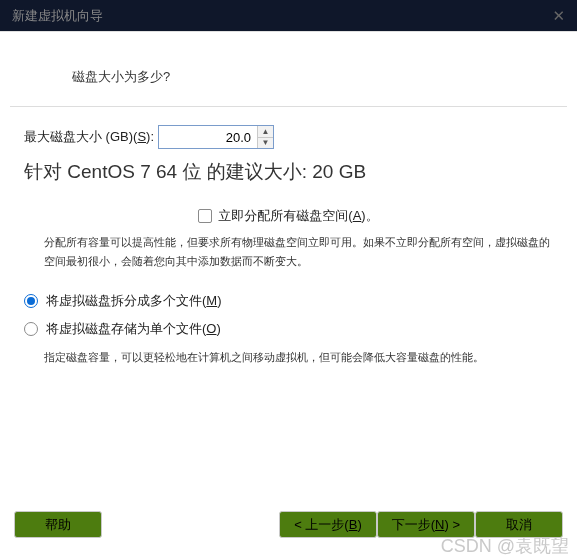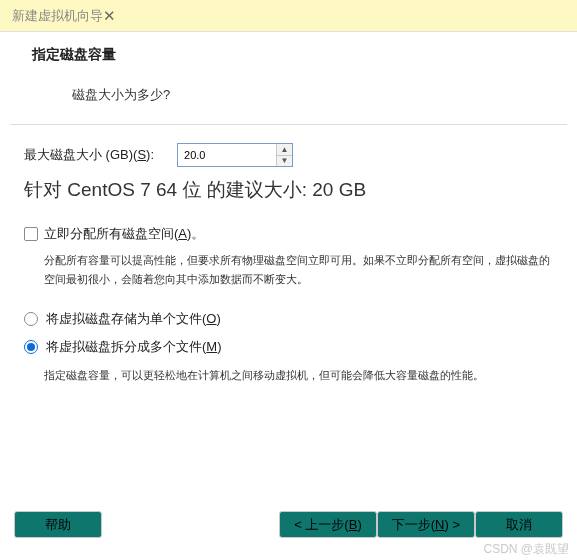--- a/index.html
+++ b/index.html
@@ -7,89 +7,89 @@
       font-family: "Microsoft YaHei", "SimSun", sans-serif;
       font-size: 13px;
       background: #fff;
       color: #222;
       width: 577px;
       height: 560px;
       position: relative;
     }
     .titlebar {
       height: 32px;
-      background: #fef9c3;
+      background: #0f172a;
       border-bottom: 1px solid #e0e0e0;
       display: flex;
       align-items: center;
+      justify-content: space-between;
       padding: 0 12px;
       color: #888;
     }
     .titlebar .close { cursor: pointer; font-size: 15px; color: #666; }
     .header-section {
       padding: 14px 24px 20px 24px;
     }
     .header-title { font-weight: bold; font-size: 14px; color: #222; padding-left: 8px; }
     .header-sub { padding-left: 48px; margin-top: 22px; font-size: 13px; color: #333; }
     .divider { border-top: 1px solid #ddd; margin: 0 10px; }
     .content { padding: 18px 24px 10px 24px; }
-    .size-row { display: flex; align-items: center; gap: 23px; margin-bottom: 10px; }
+    .size-row { display: flex; align-items: center; gap: 4px; margin-bottom: 10px; }
     .size-label { font-size: 13px; }
     .u { text-decoration: underline; }
     .size-input-wrap {
       display: flex; align-items: stretch;
       border: 1px solid #7a9ccb;
       height: 24px;
     }
     .size-input {
-      width: 98px; border: none; text-align: left; padding: 0 6px;
-      font-size: 11px; outline: none;
+      width: 98px; border: none; text-align: right; padding: 0 6px;
+      font-size: 13px; outline: none;
     }
     .spinner { display: flex; flex-direction: column; border-left: 1px solid #c9c9c9; width: 16px; background: #f2f2f2; }
     .spinner div { flex: 1; display: flex; align-items: center; justify-content: center; font-size: 8px; color: #555; cursor: pointer; }
     .spinner div:first-child { border-bottom: 1px solid #c9c9c9; }
     .recommended { font-size: 19px; color: #333; margin-bottom: 22px; }
-    .checkbox-row { display: flex; align-items: center; gap: 6px; margin-bottom: 8px; }
+    .checkbox-row { display: flex; align-items: center; gap: 6px; margin-bottom: 8px; justify-content: center; }
     .checkbox {
       width: 14px; height: 14px; border: 1px solid #8a8a8a; border-radius: 2px; background: #fff; flex-shrink: 0;
     }
     .desc { padding-left: 20px; font-size: 11px; line-height: 1.7; color: #333; margin-bottom: 22px; }
     .radio-row { display: flex; align-items: center; gap: 8px; margin-bottom: 10px; }
     .radio {
       width: 14px; height: 14px; border: 1px solid #8a8a8a; border-radius: 50%; background: #fff; position: relative; flex-shrink: 0;
     }
     .radio.checked { border-color: #0b6cd6; }
     .radio.checked::after {
       content: ""; position: absolute; top: 2px; left: 2px; width: 8px; height: 8px;
       border-radius: 50%; background: #0b6cd6;
     }
     .bottom-bar {
       position: absolute; bottom: 22px; left: 0; right: 0;
       padding: 10px 14px 0 14px;
       display: flex; align-items: center;
     }
     .btn {
       height: 27px; min-width: 88px; padding: 0 14px;
-      background: #0f766e; border: 1px solid #c9c9c9; border-radius: 3px;
+      background: #4d7c0f; border: 1px solid #c9c9c9; border-radius: 3px;
       font-size: 13px; cursor: pointer; display: flex; align-items: center; justify-content: center;
     }
     .spacer { flex: 1; }
     .btn-group { display: flex; }
-    .watermark { position: absolute; right: 8px; bottom: 2px; color: #c9c9c9; font-size: 12px; }
+    .watermark { position: absolute; right: 8px; bottom: 2px; color: #c9c9c9; font-size: 18px; }
   </style>
 </head>
 <body>
 
 <div class="titlebar">
   <span>新建虚拟机向导</span>
   <span class="close">✕</span>
 </div>
 
 <div class="header-section">
-  <div class="header-title">指定磁盘容量</div>
   <div class="header-sub">磁盘大小为多少?</div>
 </div>
 
 <div class="divider"></div>
 
 <div class="content">
 
   <div class="size-row">
     <span class="size-label">
       <span>最大磁盘大小 (GB)(</span><span class="u">S</span><span>):</span>
@@ -107,30 +107,30 @@
 
   <div class="checkbox-row">
     <div class="checkbox"></div>
     <span>
       <span>立即分配所有磁盘空间(</span><span class="u">A</span><span>)。</span>
     </span>
   </div>
   <div class="desc">分配所有容量可以提高性能，但要求所有物理磁盘空间立即可用。如果不立即分配所有空间，虚拟磁盘的空间最初很小，会随着您向其中添加数据而不断变大。</div>
 
   <div class="radio-row">
-    <div class="radio"></div>
+    <div class="radio checked"></div>
     <span>
-      <span>将虚拟磁盘存储为单个文件(</span><span class="u">O</span><span>)</span>
+      <span>将虚拟磁盘拆分成多个文件(</span><span class="u">M</span><span>)</span>
     </span>
   </div>
 
   <div class="radio-row">
-    <div class="radio checked"></div>
+    <div class="radio"></div>
     <span>
-      <span>将虚拟磁盘拆分成多个文件(</span><span class="u">M</span><span>)</span>
+      <span>将虚拟磁盘存储为单个文件(</span><span class="u">O</span><span>)</span>
     </span>
   </div>
   <div class="desc">指定磁盘容量，可以更轻松地在计算机之间移动虚拟机，但可能会降低大容量磁盘的性能。</div>
 
 </div>
 
 <div class="bottom-bar">
   <button class="btn">帮助</button>
   <div class="spacer"></div>
   <div class="btn-group">

